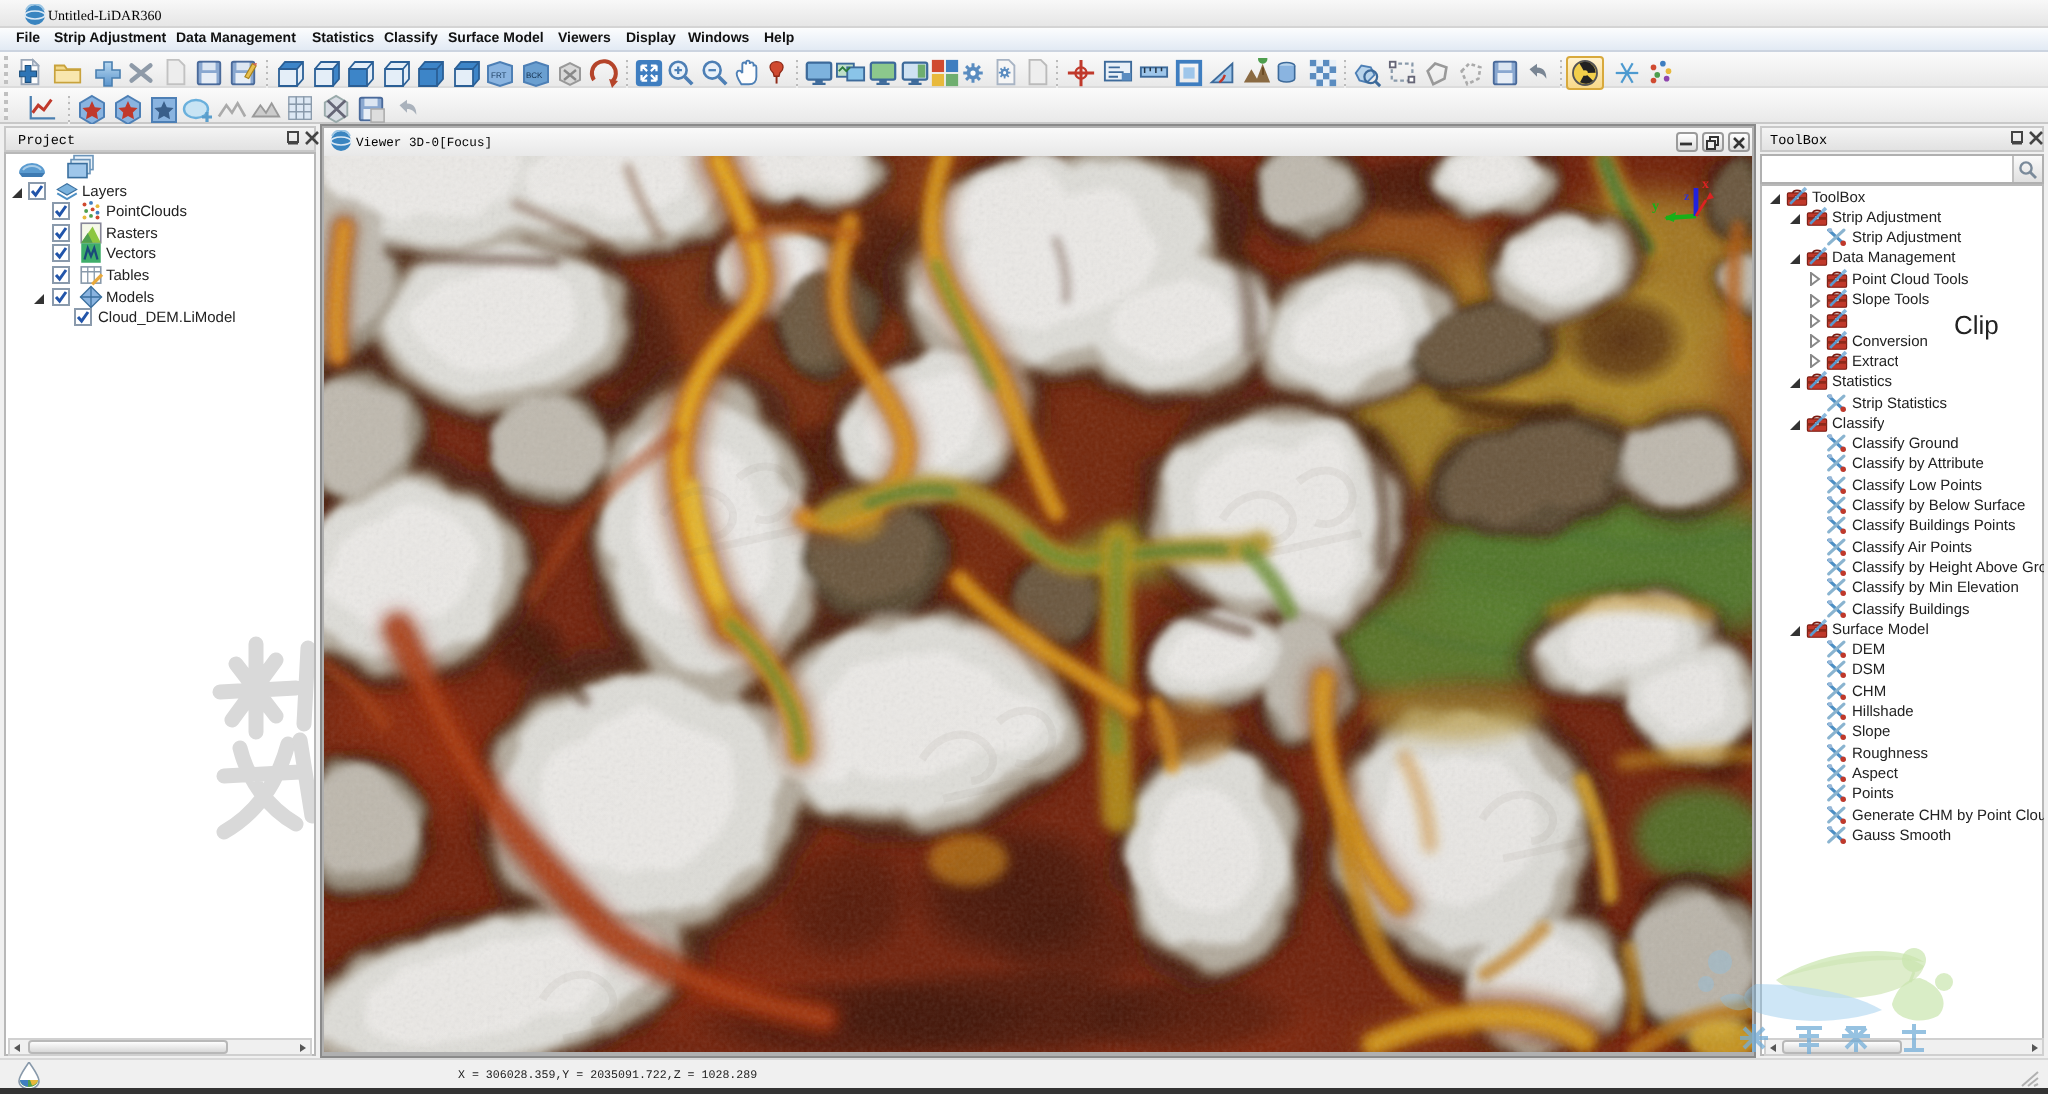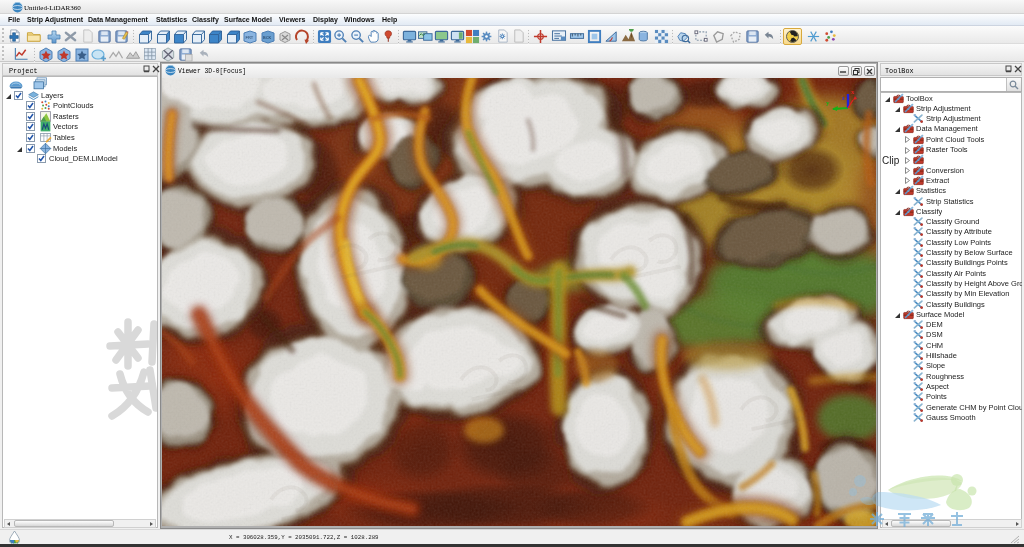--- a/index.html
+++ b/index.html
@@ -982,33 +982,33 @@
     <path d="M1.5,0.5 L5.5,3.5 L1.5,6.5 z" fill="#fff" stroke="#888" stroke-width="1"></path>
   </svg>
 <svg class="abs" style="left:913px;top:144.0px" width="11" height="11" viewBox="0 0 16 16">
     <rect x="1" y="5" width="14" height="9" rx="1" fill="#c0392b" stroke="#7a1a10" stroke-width="0.8"></rect>
     <path d="M5,5 C5,2.5 11,2.5 11,5" fill="none" stroke="#7a1a10" stroke-width="1.3"></path>
     <rect x="1" y="8" width="14" height="2" fill="#8e2a1a"></rect>
     <rect x="6.5" y="7" width="3" height="3" fill="#e8e0d8" stroke="#7a1a10" stroke-width="0.6"></rect>
     <path d="M3,13 L12,4" stroke="#5a9ad0" stroke-width="2"></path>
     <path d="M12,4 l2.5,-2.5" stroke="#8ab8dc" stroke-width="2.6"></path>
   </svg>
-<div style="position:absolute;left:926px;top:145.0px;font-size:7.5px;color:#222;white-space:nowrap;max-width:96px;overflow:hidden">Raster Tools</div>
+<div style="position:absolute;left:926px;top:145.0px;font-size:7.5px;color:#222;white-space:nowrap;max-width:96px;overflow:hidden">Slope Tools</div>
 <svg class="abs" style="left:904px;top:156.8px" width="7" height="7">
     <path d="M1.5,0.5 L5.5,3.5 L1.5,6.5 z" fill="#fff" stroke="#888" stroke-width="1"></path>
   </svg>
 <svg class="abs" style="left:913px;top:154.3px" width="11" height="11" viewBox="0 0 16 16">
     <rect x="1" y="5" width="14" height="9" rx="1" fill="#c0392b" stroke="#7a1a10" stroke-width="0.8"></rect>
     <path d="M5,5 C5,2.5 11,2.5 11,5" fill="none" stroke="#7a1a10" stroke-width="1.3"></path>
     <rect x="1" y="8" width="14" height="2" fill="#8e2a1a"></rect>
     <rect x="6.5" y="7" width="3" height="3" fill="#e8e0d8" stroke="#7a1a10" stroke-width="0.6"></rect>
     <path d="M3,13 L12,4" stroke="#5a9ad0" stroke-width="2"></path>
     <path d="M12,4 l2.5,-2.5" stroke="#8ab8dc" stroke-width="2.6"></path>
   </svg>
-<div style="position:absolute;left:882px;top:155.3px;font-size:10px;color:#222;white-space:nowrap;max-width:96px;overflow:hidden">Clip</div>
+<div style="position:absolute;left:977px;top:155.3px;font-size:13px;color:#222;white-space:nowrap;max-width:96px;overflow:hidden">Clip</div>
 <svg class="abs" style="left:904px;top:167.10000000000002px" width="7" height="7">
     <path d="M1.5,0.5 L5.5,3.5 L1.5,6.5 z" fill="#fff" stroke="#888" stroke-width="1"></path>
   </svg>
 <svg class="abs" style="left:913px;top:164.60000000000002px" width="11" height="11" viewBox="0 0 16 16">
     <rect x="1" y="5" width="14" height="9" rx="1" fill="#c0392b" stroke="#7a1a10" stroke-width="0.8"></rect>
     <path d="M5,5 C5,2.5 11,2.5 11,5" fill="none" stroke="#7a1a10" stroke-width="1.3"></path>
     <rect x="1" y="8" width="14" height="2" fill="#8e2a1a"></rect>
     <rect x="6.5" y="7" width="3" height="3" fill="#e8e0d8" stroke="#7a1a10" stroke-width="0.6"></rect>
     <path d="M3,13 L12,4" stroke="#5a9ad0" stroke-width="2"></path>
     <path d="M12,4 l2.5,-2.5" stroke="#8ab8dc" stroke-width="2.6"></path>

